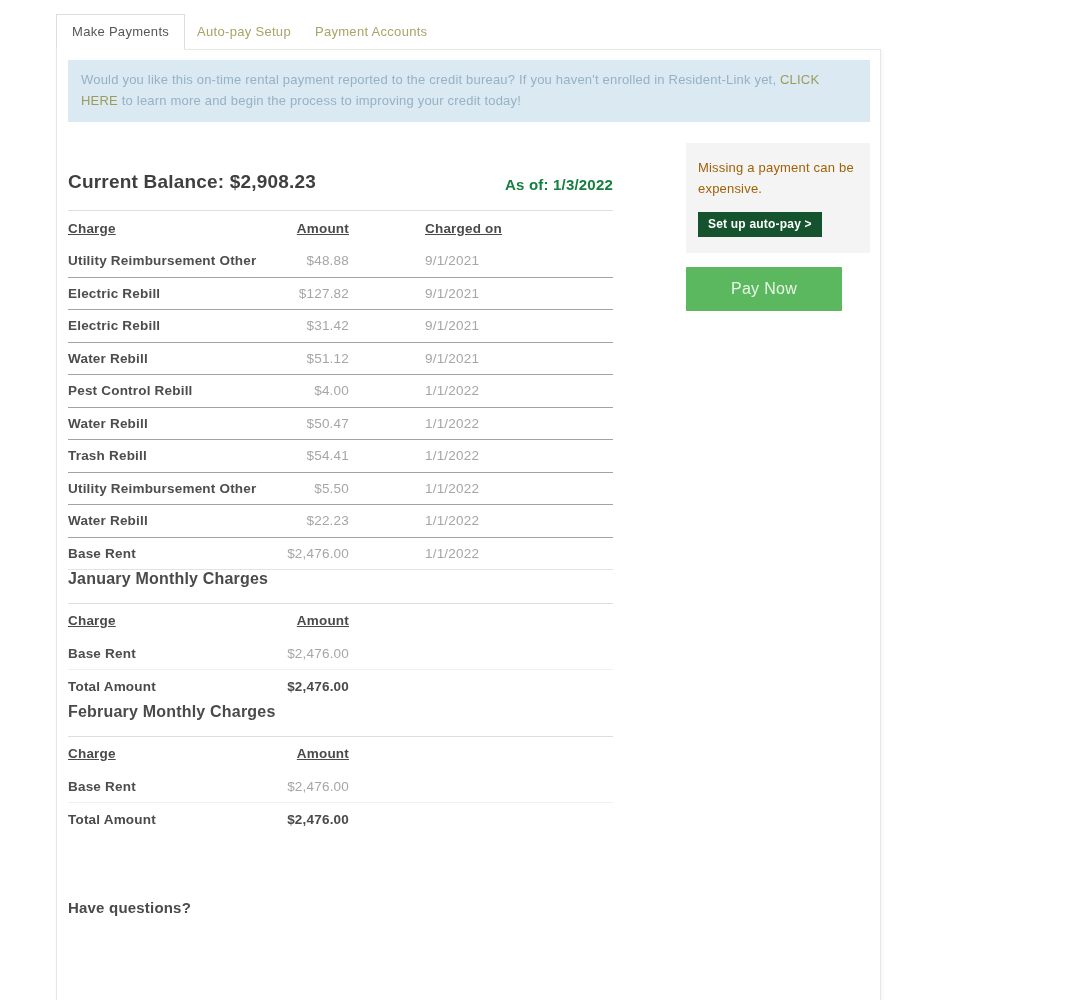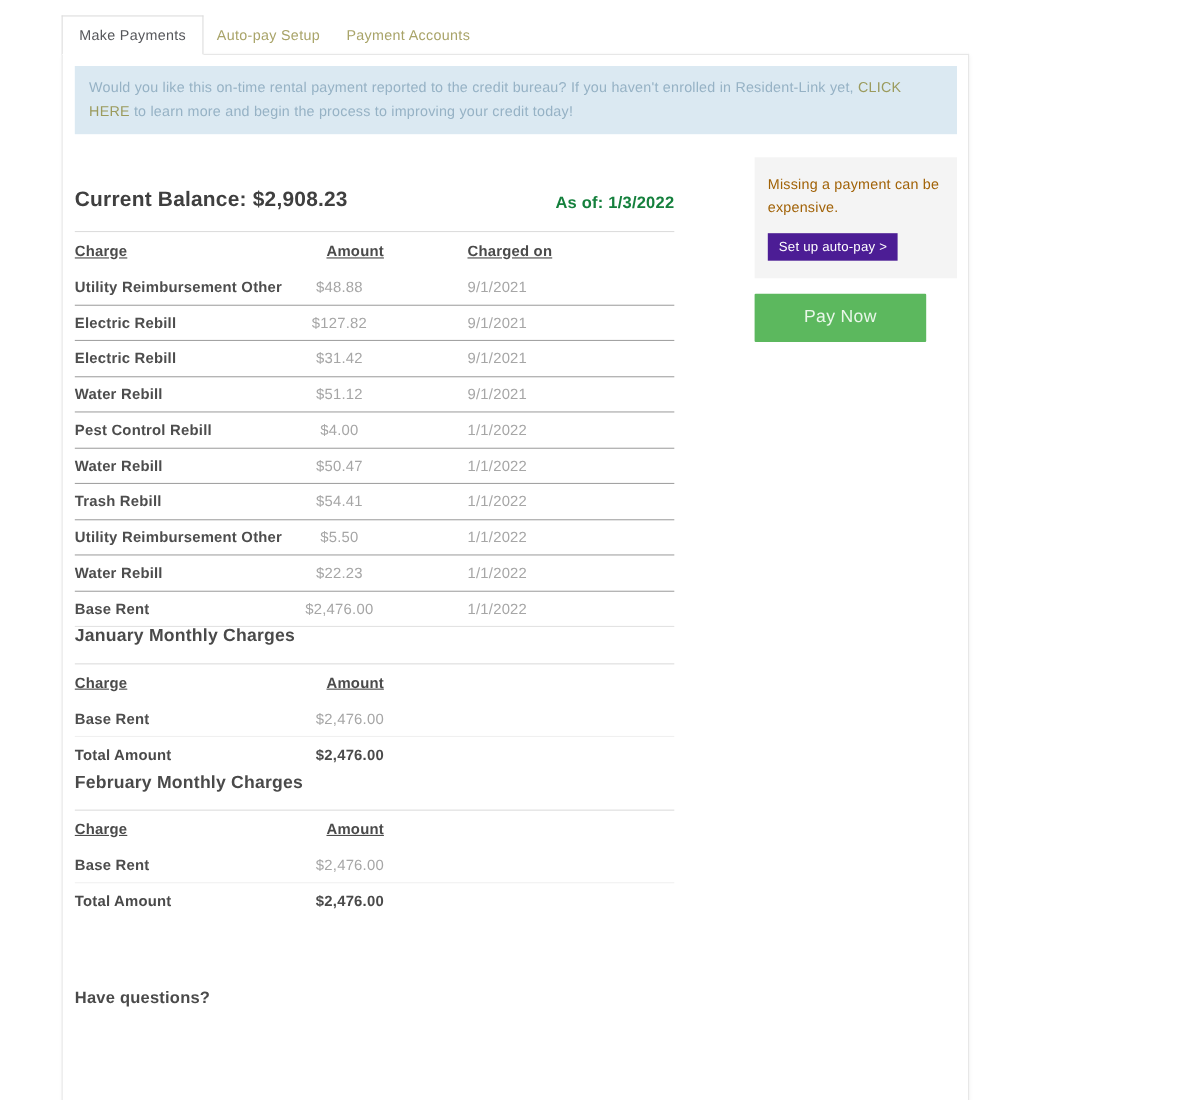--- a/index.html
+++ b/index.html
@@ -35,37 +35,37 @@
   
   .rule { border-top:1px solid #ddd; margin-top:17px; }
   .trow { display:flex; align-items:center; height:32.5px; font-size:13.5px; letter-spacing:.2px; }
   .thead-row { height:34px; }
   .thead-row .cell { font-weight:700; color:#4a4a4a; text-decoration:underline; cursor:pointer; }
   .cell-charge { width:200px; }
   .cell-amount { width:81px; text-align:right; }
   .cell-date  { margin-left:76px; }
   .data-row { border-bottom:1px solid #a3a3a3; }
   .data-row .cell-charge { font-weight:700; color:#4d4d4d; }
-  .data-row .cell-amount, .data-row .cell-date { color:#a6a6a6;text-align:center; }
+  .data-row .cell-amount, .data-row .cell-date { color:#a6a6a6; }
   .balance-table .data-row:last-child { border-bottom:1px solid #e3e3e3; }
 
   
   .month-section { margin-top:0; }
   .month-title { font-size:16px; font-weight:700; color:#4a4a4a; letter-spacing:.2px; }
   .month-rule { border-top:1px solid #ddd; margin-top:15px; }
   .month-row { height:33px; }
   .base-row { border-bottom:1px solid #f0f0f0; }
   .total-row .cell-charge, .total-row .cell-amount { font-weight:700; color:#4a4a4a; }
 
   
   .autopay-box { margin-top:21px; background:#f4f4f4; padding:14px 12px 16px; }
   .autopay-note { font-size:13px; line-height:21px; color:#a16207; letter-spacing:.2px; }
-  .autopay-btn { margin-top:13px; display:inline-block; background:#4c1d95; color:#fff;
+  .autopay-btn { margin-top:13px; display:inline-block; background:#14532d; color:#fff;
     font-size:12px; letter-spacing:.2px; padding:5px 10px 6px; border:none; cursor:pointer;
-    font-family:"Liberation Sans", sans-serif; }
+    font-family:"Liberation Sans", sans-serif;font-weight:bold; }
   .pay-now { margin-top:14px; width:156px; height:44px; background:#5cb85e; border:none;
     color:#e9f7e9; font-size:16px; letter-spacing:.3px; display:flex; align-items:center;
     justify-content:center; cursor:pointer; border-radius:1px;
     font-family:"Liberation Sans", sans-serif; }
 
   
   .questions { margin-top:63px; font-size:15px; font-weight:700; color:#4a4a4a; letter-spacing:.2px; }
 </style>
 </head>
 <body>

